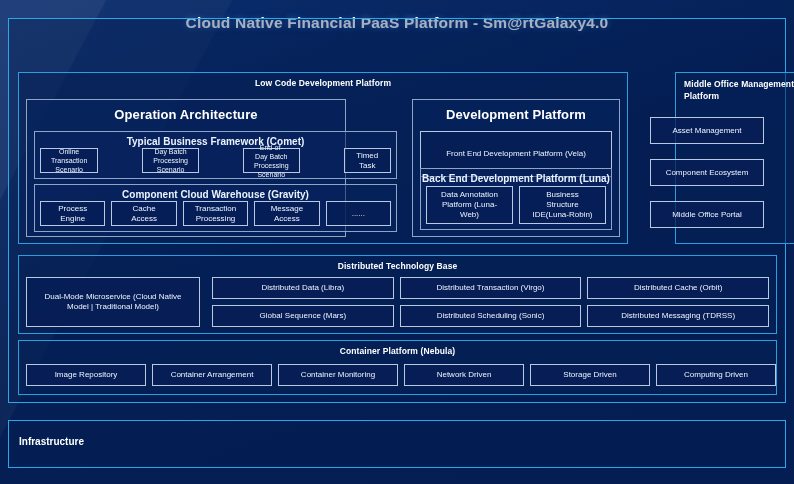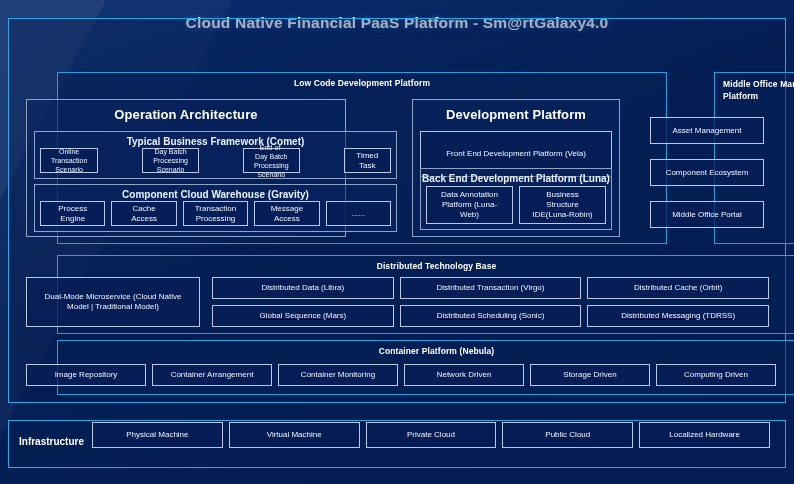--- a/index.html
+++ b/index.html
@@ -56,21 +56,20 @@
     color: #ffffff;
     letter-spacing: .2px;
     text-shadow: 0 0 6px rgba(80,170,255,.55);
   }
 
   
   .panel {
     position: absolute;
     border: 1.5px solid #2a9fe0;
     background: rgba(6,32,86,0.55);
-    margin-left: 39px;
   }
   .panel-inner {
     position: absolute;
     border: 1px solid #8fa5c8;
     background: rgba(7,34,92,0.55);
   }
 
   .panel-head {
     text-align: center;
     color: #ffffff;
@@ -194,42 +193,35 @@
     <div class="panel-head">Distributed Technology Base</div>
   </div>
 
   <div class="chip sz8" style="position:absolute; left:26px; top:277px; width:174px; height:50px;">Dual-Mode Microservice (Cloud Native Model | Traditional Model)</div>
 
   <div class="row" style="left:212px; top:277px; width:557px; height:22px;">
     <div class="chip sz8">Distributed Data (Libra)</div>
     <div class="chip sz8">Distributed Transaction (Virgo)</div>
     <div class="chip sz8">Distributed Cache (Orbit)</div>
   </div>
-  <div class="row" style="left:212px; top:305px; width:557px; height:22px;text-decoration:underline;">
+  <div class="row" style="left:212px; top:305px; width:557px; height:22px;">
     <div class="chip sz8">Global Sequence (Mars)</div>
     <div class="chip sz8">Distributed Scheduling (Sonic)</div>
     <div class="chip sz8">Distributed Messaging (TDRSS)</div>
   </div>
 
   <div class="panel" style="left:18px; top:340px; width:759px; height:55px;">
     <div class="panel-head">Container Platform (Nebula)</div>
   </div>
   <div class="row" style="left:26px; top:364px; width:750px; height:22px;">
     <div class="chip sz8">Image Repository</div>
     <div class="chip sz8">Container Arrangement</div>
     <div class="chip sz8">Container Monitoring</div>
     <div class="chip sz8">Network Driven</div>
     <div class="chip sz8">Storage Driven</div>
     <div class="chip sz8">Computing Driven</div>
   </div>
 
   <div class="infra-frame">
     <div class="infra-label">Infrastructure</div>
   </div>
-  <div class="row" style="left:92px; top:422px; width:678px; height:26px;">
-    <div class="chip sz8">Physical Machine</div>
-    <div class="chip sz8">Virtual Machine</div>
-    <div class="chip sz8">Private Cloud</div>
-    <div class="chip sz8">Public Cloud</div>
-    <div class="chip sz8">Localized Hardware</div>
-  </div>
 
 </div>
 
 </body></html>

